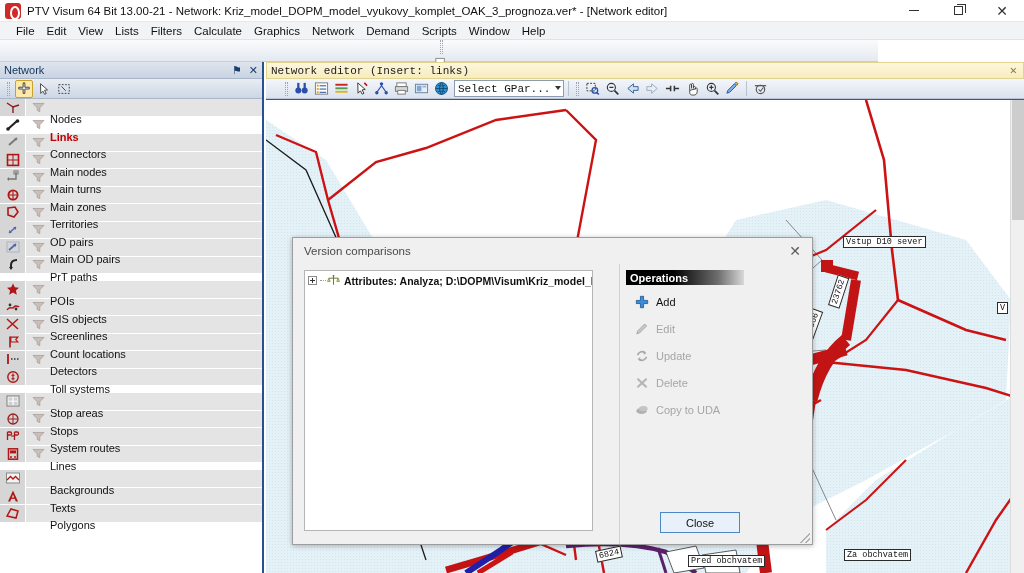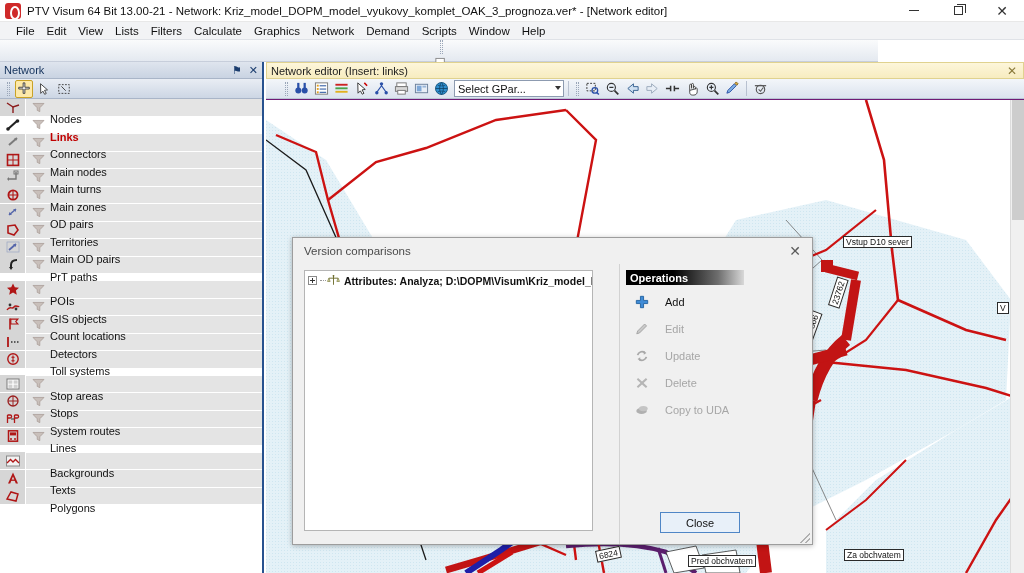--- a/index.html
+++ b/index.html
@@ -92,21 +92,21 @@
   .nrow.active{ background:#ffffff; }
   .nrow .ic{ width:26px; height:17px; display:flex; align-items:center; justify-content:center; background:#d6d6d6; border-right:1px solid #fff; flex:none;}
   .nrow.active .ic{ background:#fff; }
   .nrow .fl{ width:24px; display:flex; align-items:center; justify-content:center; flex:none; }
   .nrow .lb{ font-size:11px; color:#111;margin-top:24px; }
   .nrow.active .lb{ color:#c00000; font-weight:bold; }
   .gap{ height:7px; background:#fff; }
 
   
   .editor{
-    position:absolute; left:266px; top:62px; width:758px; height:511px; background:#701a75;
+    position:absolute; left:266px; top:62px; width:758px; height:511px; background:#a21caf;font-family:Liberation Mono, monospace;
   }
   .ed-caption{
     height:17px; background:linear-gradient(#fdf6da,#f7ecc0); border:1px solid #e0d28f;
     display:flex; align-items:center; padding-left:4px; font-size:11px; color:#1b1b1b;
   }
   .ed-caption .x{ margin-left:auto; margin-right:6px; color:#8a7a3a; font-size:12px;}
   .ed-toolbar{
     height:20px; background:linear-gradient(#f3f6fa,#dbe3ee); border-bottom:1px solid #b9c4d4;
     display:flex; align-items:center; padding-left:16px; gap:1px;
   }
@@ -146,21 +146,21 @@
   .ops{
     position:absolute; left:326px; top:0px; width:131px; bottom:0;
     border-left:1px solid #d2d2d2;
   }
   .ops-head{
     margin:6px 6px 0 6px; height:15px;
     background:linear-gradient(90deg,#000 0%,#000 40%,#6e6e6e 78%,#d8d8d8 100%);
     color:#fff; font-size:11px; font-weight:bold; display:flex; align-items:center; padding-left:4px;
   }
   .op{
-    display:flex; align-items:center; gap:16px; height:21px; margin:6px 0 0 14px;
+    display:flex; align-items:center; gap:7px; height:21px; margin:6px 0 0 14px;
     font-size:11px; color:#111;
   }
   .op.dis{ color:#a6a6a6; }
   .op .oic{ width:15px;height:15px;display:flex;align-items:center;justify-content:center;flex:none;}
   .dlg-close-btn{
     position:absolute; right:10px; bottom:11px; width:80px; height:21px;
     background:#e8f0f9; border:1px solid #4f86c6; font-size:11px; color:#111;
     display:flex; align-items:center; justify-content:center;
   }
   .grip-corner{
@@ -423,48 +423,48 @@
           <div class="fl">
             <svg width="13" height="11" viewBox="0 0 14 12">
               <path d="M1 1.6h12L8.4 6.3v4.2L5.6 9.1V6.3z" fill="#c9c0bb" stroke="#a79a94" stroke-width=".8"></path>
             </svg>
           </div>
           <div class="lb">Main zones</div>
         </div>
         <div class="nrow">
           <div class="ic">
             <svg width="16" height="14" viewBox="0 0 16 14">
+              <path d="M3 3 L10 2 L13 7 L9 12 L3 10 Z" fill="none" stroke="#b01616" stroke-width="1.6"></path>
+            </svg>
+          </div>
+          <div class="fl">
+            <svg width="13" height="11" viewBox="0 0 14 12">
+              <path d="M1 1.6h12L8.4 6.3v4.2L5.6 9.1V6.3z" fill="#c9c0bb" stroke="#a79a94" stroke-width=".8"></path>
+            </svg>
+          </div>
+          <div class="lb">Territories</div>
+        </div>
+        <div class="nrow">
+          <div class="ic">
+            <svg width="16" height="14" viewBox="0 0 16 14">
               <path d="M4 10l7-6" stroke="#5566aa" stroke-width="1.6"></path>
               <path d="M11 4l-3 .2L10.8 7z" fill="#5566aa"></path>
               <path d="M4 10l3-.3L4.2 7z" fill="#5566aa"></path>
             </svg>
           </div>
           <div class="fl">
             <svg width="13" height="11" viewBox="0 0 14 12">
               <path d="M1 1.6h12L8.4 6.3v4.2L5.6 9.1V6.3z" fill="#c9c0bb" stroke="#a79a94" stroke-width=".8"></path>
             </svg>
           </div>
           <div class="lb">OD pairs</div>
         </div>
         <div class="nrow">
           <div class="ic">
             <svg width="16" height="14" viewBox="0 0 16 14">
-              <path d="M3 3 L10 2 L13 7 L9 12 L3 10 Z" fill="none" stroke="#b01616" stroke-width="1.6"></path>
-            </svg>
-          </div>
-          <div class="fl">
-            <svg width="13" height="11" viewBox="0 0 14 12">
-              <path d="M1 1.6h12L8.4 6.3v4.2L5.6 9.1V6.3z" fill="#c9c0bb" stroke="#a79a94" stroke-width=".8"></path>
-            </svg>
-          </div>
-          <div class="lb">Territories</div>
-        </div>
-        <div class="nrow">
-          <div class="ic">
-            <svg width="16" height="14" viewBox="0 0 16 14">
               <path d="M4 10l7-6" stroke="#5566aa" stroke-width="1.8"></path>
               <path d="M11 4l-3 .2L10.8 7z" fill="#5566aa"></path>
               <rect x="2" y="2" width="12" height="10" fill="none" stroke="#9aa6c4" stroke-width=".7"></rect>
             </svg>
           </div>
           <div class="fl">
             <svg width="13" height="11" viewBox="0 0 14 12">
               <path d="M1 1.6h12L8.4 6.3v4.2L5.6 9.1V6.3z" fill="#c9c0bb" stroke="#a79a94" stroke-width=".8"></path>
             </svg>
           </div>
@@ -505,20 +505,33 @@
               <circle cx="5" cy="5" r="1.4" fill="#333"></circle>
               <circle cx="11" cy="9" r="1.4" fill="#333"></circle>
             </svg>
           </div>
           <div class="fl">
             <svg width="13" height="11" viewBox="0 0 14 12">
               <path d="M1 1.6h12L8.4 6.3v4.2L5.6 9.1V6.3z" fill="#c9c0bb" stroke="#a79a94" stroke-width=".8"></path>
             </svg>
           </div>
           <div class="lb">GIS objects</div>
+        </div>
+        <div class="nrow">
+          <div class="ic">
+            <svg width="16" height="14" viewBox="0 0 16 14">
+              <path d="M2 2l11 10M13 2L2 12" stroke="#b01616" stroke-width="1.5"></path>
+            </svg>
+          </div>
+          <div class="fl">
+            <svg width="13" height="11" viewBox="0 0 14 12">
+              <path d="M1 1.6h12L8.4 6.3v4.2L5.6 9.1V6.3z" fill="#c9c0bb" stroke="#a79a94" stroke-width=".8"></path>
+            </svg>
+          </div>
+          <div class="lb">Screenlines</div>
         </div>
         <div class="nrow">
           <div class="ic">
             <svg width="16" height="14" viewBox="0 0 16 14">
               <path d="M5 1.5v11" stroke="#b01616" stroke-width="1.6"></path>
               <path d="M5.8 2.2h7l-2 2.4 2 2.4h-7z" fill="none" stroke="#b01616" stroke-width="1.2"></path>
             </svg>
           </div>
           <div class="fl">
             <svg width="13" height="11" viewBox="0 0 14 12">

